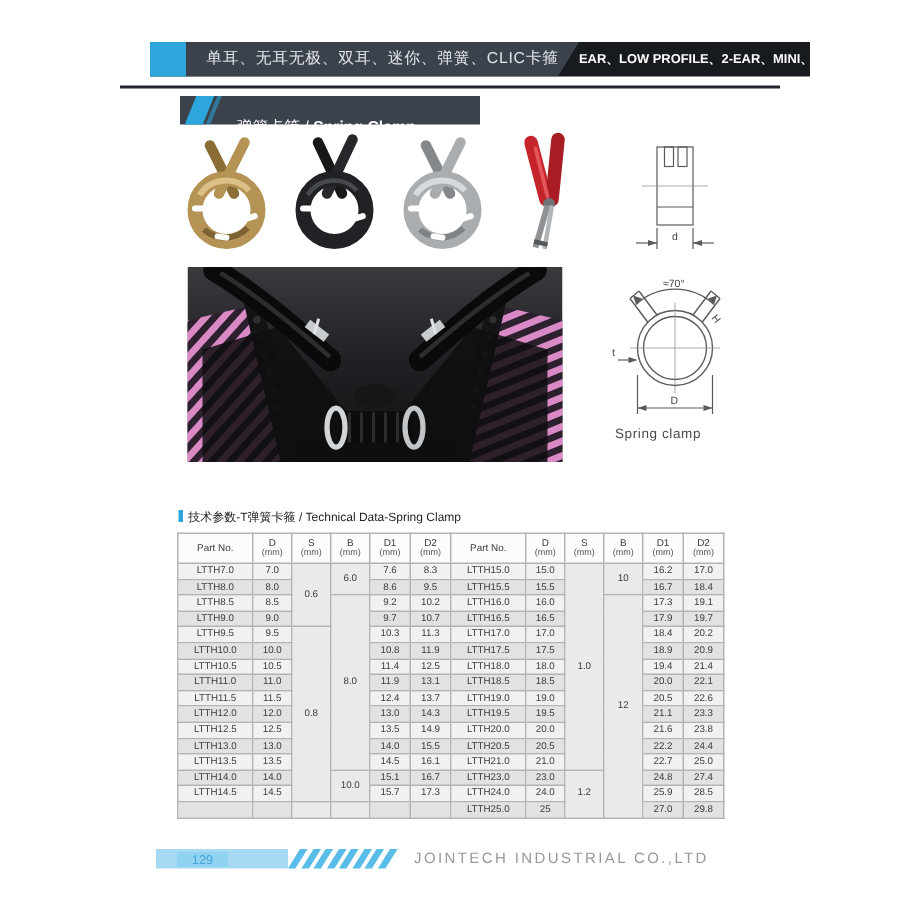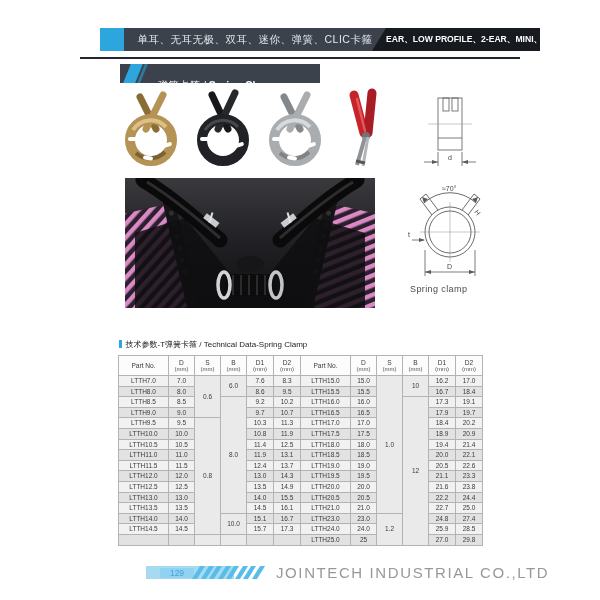--- a/index.html
+++ b/index.html
@@ -38,26 +38,26 @@
              font-size:6.5px;color:#3a3a3a;border:1px solid #8d8d8d;}
   table.spec th, table.spec td{border:1px solid #b3b3b3;padding:0;text-align:center;vertical-align:middle;}
   table.spec th{height:19px;background:#fcfcfc;font-weight:normal;}
   table.spec th .hl{font-size:6.6px;line-height:7px;}
   table.spec th .hs{font-size:6px;line-height:7px;color:#555;}
   table.spec td{height:9.6px;line-height:9.6px;overflow:hidden;white-space:nowrap;}
   tr.odd td{background:#f1f1f1;}
   tr.even td{background:#e2e2e2;}
   table.spec td.merged{background:#eaeaea;}
   
-  .footer-bar{position:absolute;left:104px;top:566px;width:88px;height:13px;background:#a6daf2;margin-left:42px;}
+  .footer-bar{position:absolute;left:104px;top:566px;width:88px;height:13px;background:#a6daf2;}
   .page-chip{position:absolute;left:14px;top:1.5px;width:34px;height:10px;background:#8fd2f2;
              color:#4ba3d6;font-size:8.5px;line-height:10px;text-align:center;}
   .stripes{position:absolute;left:196px;top:566px;height:13px;display:flex;}
   .stripes div{width:4.5px;height:13px;margin-right:4px;background:#58bde8;transform:skewX(-32deg);}
-  .company{position:absolute;left:276px;top:566px;font-size:15px;color:#96989c;letter-spacing:1.6px;line-height:13px;white-space:nowrap;}
+  .company{position:absolute;left:276px;top:566px;font-size:10px;color:#96989c;letter-spacing:1.6px;line-height:13px;white-space:nowrap;}
 </style>
 </head>
 <body>
 
 <div class="page">
 
   <div class="topbar">
     <div class="blue-square"></div>
     <div class="cn-seg">单耳、无耳无极、双耳、迷你、弹簧、CLIC卡箍</div>
     <div class="en-seg">EAR、LOW PROFILE、2-EAR、MINI、SPRING、CLIC CLAMP</div>

